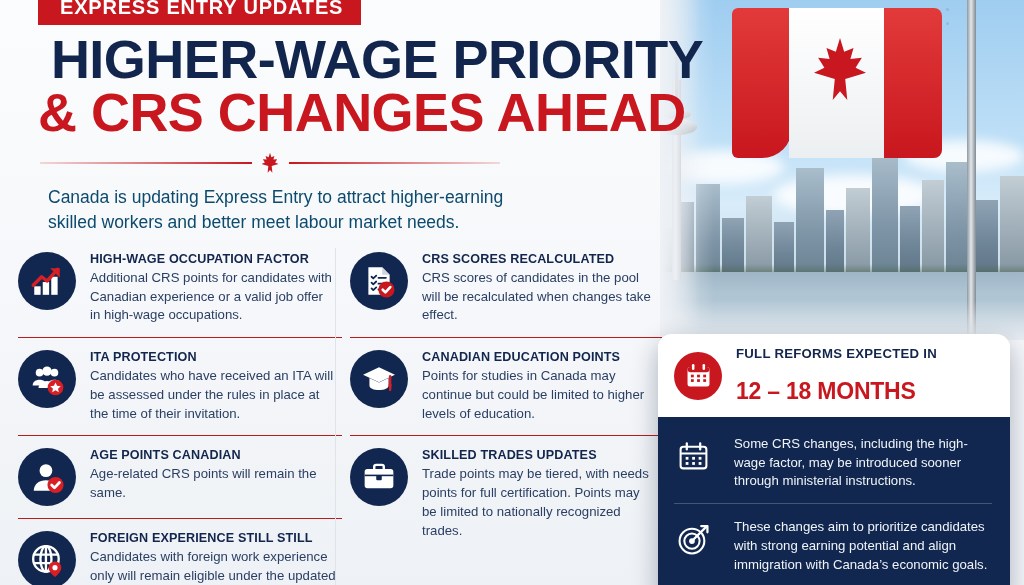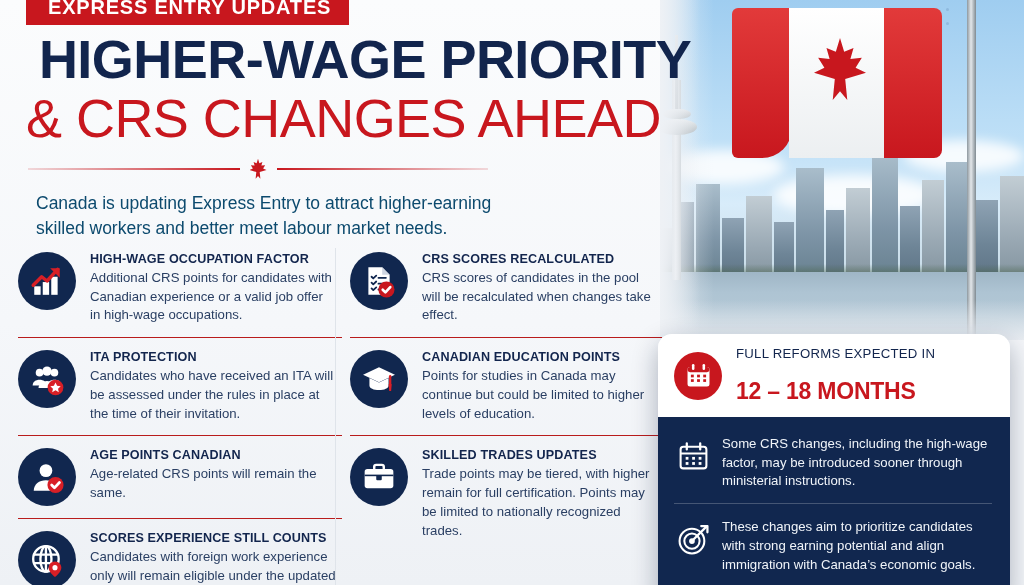--- a/index.html
+++ b/index.html
@@ -67,33 +67,33 @@
   #sheet {
     position:absolute; left:0; top:0; width:660px; height:585px;
     background:linear-gradient(180deg,#fbfcfd 0%,#f5f7fa 55%,#eef1f5 100%);
   }
   #sheet:after{
     content:""; position:absolute; right:-40px; top:0; width:40px; height:100%;
     background:linear-gradient(90deg,#eef1f5,rgba(238,241,245,0));
   }
 
   
-  #header { position:absolute; left:4px; top:0; width:700px; z-index:5; }
+  #header { position:absolute; left:16px; top:0; width:700px; z-index:5; }
   #badge {
     display:inline-block; background:#c8171e; color:#fff;
     font-size:20px; font-weight:bold; letter-spacing:.04em;
     padding:7px 18px 8px 22px; margin-left:22px; margin-top:-16px;
     line-height:1;
   }
   #title1 {
     margin:8px 0 0 22px; color:#12254d; font-size:54px; font-weight:bold;
     letter-spacing:-.01em; line-height:.98; white-space:nowrap;text-align:center;
   }
   #title2 {
-    margin:6px 0 0 22px; color:#c8171e; font-size:54px; font-weight:normal;
+    margin:0 0 0 22px; color:#c8171e; font-size:54px; font-weight:bold;
     letter-spacing:-.01em; line-height:.98; white-space:nowrap;
   }
   #divider { margin:14px 0 0 24px; width:460px; display:flex; align-items:center; gap:10px; }
   #divider .ln { height:2px; flex:1; }
   #divider .ln.l { background:linear-gradient(90deg,rgba(200,23,30,.15),#c8171e); }
   #divider .ln.r { background:linear-gradient(90deg,#c8171e,rgba(200,23,30,.15)); }
   .mini-leaf { width:17px; height:20px; background:#c8171e;
     clip-path:polygon(50% 0%,58% 22%,76% 16%,70% 34%,92% 32%,80% 48%,100% 56%,60% 66%,64% 100%,50% 86%,36% 100%,40% 66%,0% 56%,20% 48%,8% 32%,30% 34%,24% 16%,42% 22%); }
   #subtitle {
     margin:12px 0 0 32px; width:470px; color:#0c4a6e;
@@ -118,24 +118,24 @@
   .ttl { color:#12254d; font-size:12.6px; font-weight:bold; letter-spacing:.01em; margin-bottom:3px; }
   .dsc { color:#2a3f63; font-size:13.2px; line-height:1.42; }
 
   
   #card { position:absolute; right:14px; top:334px; width:352px; z-index:6;
     border-radius:14px; overflow:hidden; box-shadow:0 10px 26px rgba(10,25,55,.32); }
   #card-top { background:#fff; display:flex; align-items:center; gap:14px; padding:12px 14px 12px 16px; }
   #cal-circle { flex:0 0 auto; width:48px; height:48px; border-radius:50%; background:#c8171e;
     display:flex; align-items:center; justify-content:center; }
   #cal-circle svg { width:27px; height:27px; }
-  #card-kicker { color:#12254d; font-size:13.2px; font-weight:normal; letter-spacing:.02em; }
+  #card-kicker { color:#12254d; font-size:13.2px; font-weight:bold; letter-spacing:.02em; }
   #card-head { color:#c8171e; font-size:23px; font-weight:bold; letter-spacing:-.01em; margin-top:17px; }
   #card-body { background:#11274f; padding:4px 18px 14px 16px; }
-  .note { display:flex; gap:10px; padding:14px 0 12px 0; align-items:flex-start; }
+  .note { display:flex; gap:22px; padding:14px 0 12px 0; align-items:flex-start; }
   .note + .note { border-top:1px solid rgba(255,255,255,.22); }
   .note .ic { flex:0 0 auto; width:38px; height:38px; display:flex; align-items:center; justify-content:center; margin-top:2px; }
   .note .ic svg { width:33px; height:33px; }
   .note p { color:#f0f4f9; font-size:13.2px; line-height:1.42; }
 </style>
 </head>
 <body>
 
 <div id="photo">
   <div class="cloud" style="left:40px;  top:150px; width:120px; height:34px;"></div>
@@ -261,21 +261,21 @@
       <div class="badge-circle">
         <svg viewBox="0 0 32 32">
           <circle cx="15" cy="15" r="12" fill="none" stroke="#fff" stroke-width="2.2"></circle>
           <ellipse cx="15" cy="15" rx="5.2" ry="12" fill="none" stroke="#fff" stroke-width="2.2"></ellipse>
           <path d="M3.4 11h23.2M3.4 19h23.2M15 3v24" stroke="#fff" stroke-width="2.2" fill="none"></path>
           <path d="M23.5 17.5c3.3 0 6 2.6 6 5.8 0 4.3-6 8.7-6 8.7s-6-4.4-6-8.7c0-3.2 2.7-5.8 6-5.8z" fill="#d81f26"></path>
           <circle cx="23.5" cy="23.2" r="2.4" fill="#fff"></circle>
         </svg>
       </div>
       <div>
-        <div class="ttl">SCORES EXPERIENCE STILL COUNTS</div>
+        <div class="ttl">FOREIGN EXPERIENCE STILL STILL</div>
         <div class="dsc">Candidates with foreign work experience only will remain eligible under the updated system.</div>
       </div>
     </div>
 
   </div>
 
   <div class="col col-b">
 
     <div class="item">
       <div class="badge-circle">
@@ -319,21 +319,21 @@
       <div class="badge-circle">
         <svg viewBox="0 0 32 32">
           <path d="M11.5 8V6.4c0-1 .8-1.8 1.8-1.8h5.4c1 0 1.8.8 1.8 1.8V8" fill="none" stroke="#fff" stroke-width="2.3" stroke-linecap="round"></path>
           <rect x="2.5" y="8.5" width="27" height="18" rx="2.6" fill="#fff"></rect>
           <path d="M2.5 14.5h27" stroke="#11274f" stroke-width="1.5"></path>
           <rect x="13.4" y="14" width="5.2" height="5" rx="1" fill="#11274f"></rect>
         </svg>
       </div>
       <div>
         <div class="ttl">SKILLED TRADES UPDATES</div>
-        <div class="dsc">Trade points may be tiered, with higher remain for full certification. Points may be limited to nationally recognized trades.</div>
+        <div class="dsc">Trade points may be tiered, with needs points for full certification. Points may be limited to nationally recognized trades.</div>
       </div>
     </div>
 
   </div>
 </div>
 
 <div id="card">
   <div id="card-top">
     <div id="cal-circle">
       <svg viewBox="0 0 32 32">

